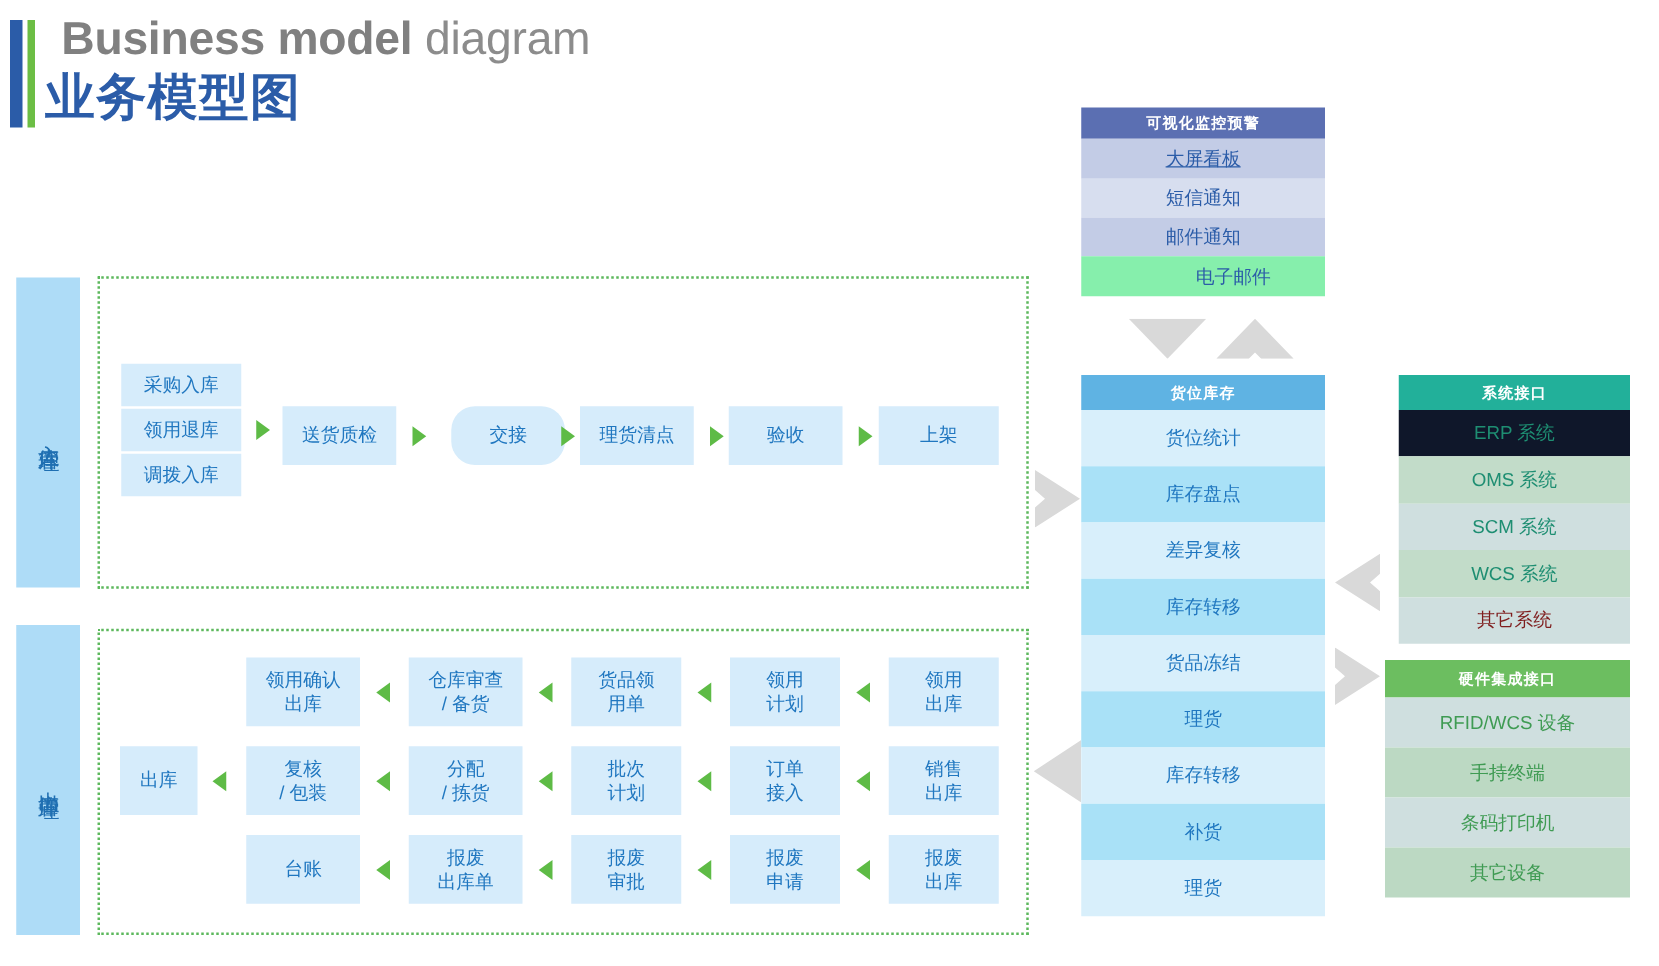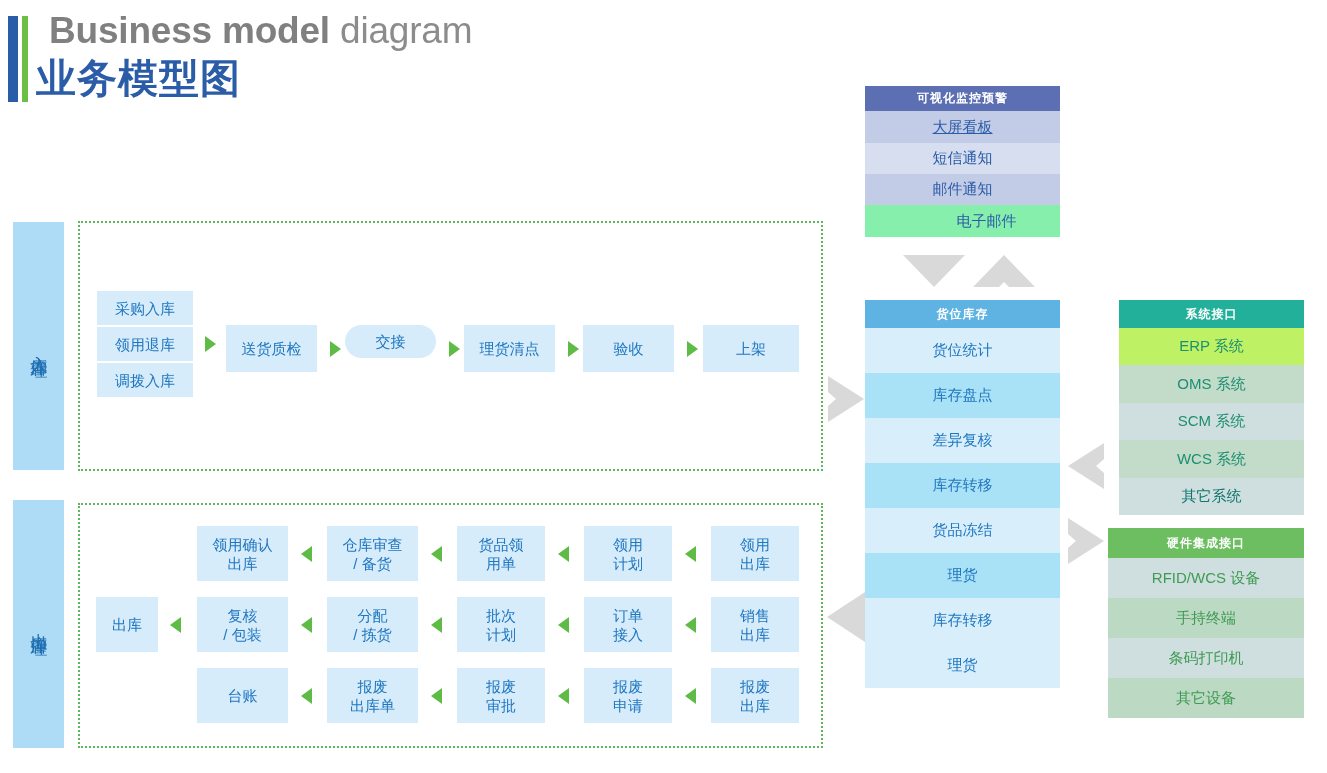--- a/index.html
+++ b/index.html
@@ -120,21 +120,21 @@
 
   <div class="node" style="left:97px; top:291px; width:96px; height:34px;">采购入库</div>
   <div class="node" style="left:97px; top:327px; width:96px; height:34px;">领用退库</div>
   <div class="node" style="left:97px; top:363px; width:96px; height:34px;">调拨入库</div>
 
   <div class="arrow-r" style="left:205px; top:336px;"></div>
 
   <div class="node" style="left:226px; top:325px; width:91px; height:47px;">送货质检</div>
   <div class="arrow-r" style="left:330px; top:341px;"></div>
 
-  <div class="node" style="left:345px; top:325px; width:91px; height:33px;border-radius:19px;">交接</div>
+  <div class="node" style="left:361px; top:325px; width:91px; height:47px;border-radius:19px;">交接</div>
   <div class="arrow-r" style="left:449px; top:341px;"></div>
 
   <div class="node" style="left:464px; top:325px; width:91px; height:47px;">理货清点</div>
   <div class="arrow-r" style="left:568px; top:341px;"></div>
 
   <div class="node" style="left:583px; top:325px; width:91px; height:47px;">验收</div>
   <div class="arrow-r" style="left:687px; top:341px;"></div>
 
   <div class="node" style="left:703px; top:325px; width:96px; height:47px;">上架</div>
 
@@ -234,30 +234,31 @@
 
   <div class="panel" style="left:865px; top:300px; width:195px;">
     <div class="panel-head" style="height:28px; background:#5FB3E3;">货位库存</div>
     <div class="panel-row" style="height:45px; background:#D8EFFB; color:#2077C0;">货位统计</div>
     <div class="panel-row" style="height:45px; background:#A9E1F7; color:#2077C0;">库存盘点</div>
     <div class="panel-row" style="height:45px; background:#D8EFFB; color:#2077C0;">差异复核</div>
     <div class="panel-row" style="height:45px; background:#A9E1F7; color:#2077C0;">库存转移</div>
     <div class="panel-row" style="height:45px; background:#D8EFFB; color:#2077C0;">货品冻结</div>
     <div class="panel-row" style="height:45px; background:#A9E1F7; color:#2077C0;">理货</div>
     <div class="panel-row" style="height:45px; background:#D8EFFB; color:#2077C0;">库存转移</div>
+    <div class="panel-row" style="height:45px; background:#A9E1F7; color:#2077C0;">补货</div>
     <div class="panel-row" style="height:45px; background:#D8EFFB; color:#2077C0;">理货</div>
   </div>
 
   <div class="panel" style="left:1108px; top:300px; width:196px;padding-left:11px;">
     <div class="panel-head" style="height:28px; background:#22B09A;">系统接口</div>
-    <div class="panel-row" style="height:37px; background:#bef264; color:#1E8E72;">ERP 系统</div>
+    <div class="panel-row" style="height:37px; background:#0f172a; color:#1E8E72;">ERP 系统</div>
     <div class="panel-row" style="height:38px; background:#C2DCC9; color:#1E8E72;">OMS 系统</div>
     <div class="panel-row" style="height:37px; background:#CFDFDF; color:#1E8E72;">SCM 系统</div>
     <div class="panel-row" style="height:38px; background:#C2DCC9; color:#1E8E72;">WCS 系统</div>
-    <div class="panel-row" style="height:37px; background:#CFDFDF; color:#0f766e;">其它系统</div>
+    <div class="panel-row" style="height:37px; background:#CFDFDF; color:#7f1d1d;">其它系统</div>
   </div>
 
   <div class="panel" style="left:1108px; top:528px; width:196px;">
     <div class="panel-head" style="height:30px; background:#6CBE60;">硬件集成接口</div>
     <div class="panel-row" style="height:40px; background:#CFDFDF; color:#3F9B53;">RFID/WCS 设备</div>
     <div class="panel-row" style="height:40px; background:#BCD9C3; color:#3F9B53;">手持终端</div>
     <div class="panel-row" style="height:40px; background:#CFDFDF; color:#3F9B53;">条码打印机</div>
     <div class="panel-row" style="height:40px; background:#BCD9C3; color:#3F9B53;">其它设备</div>
   </div>
 

